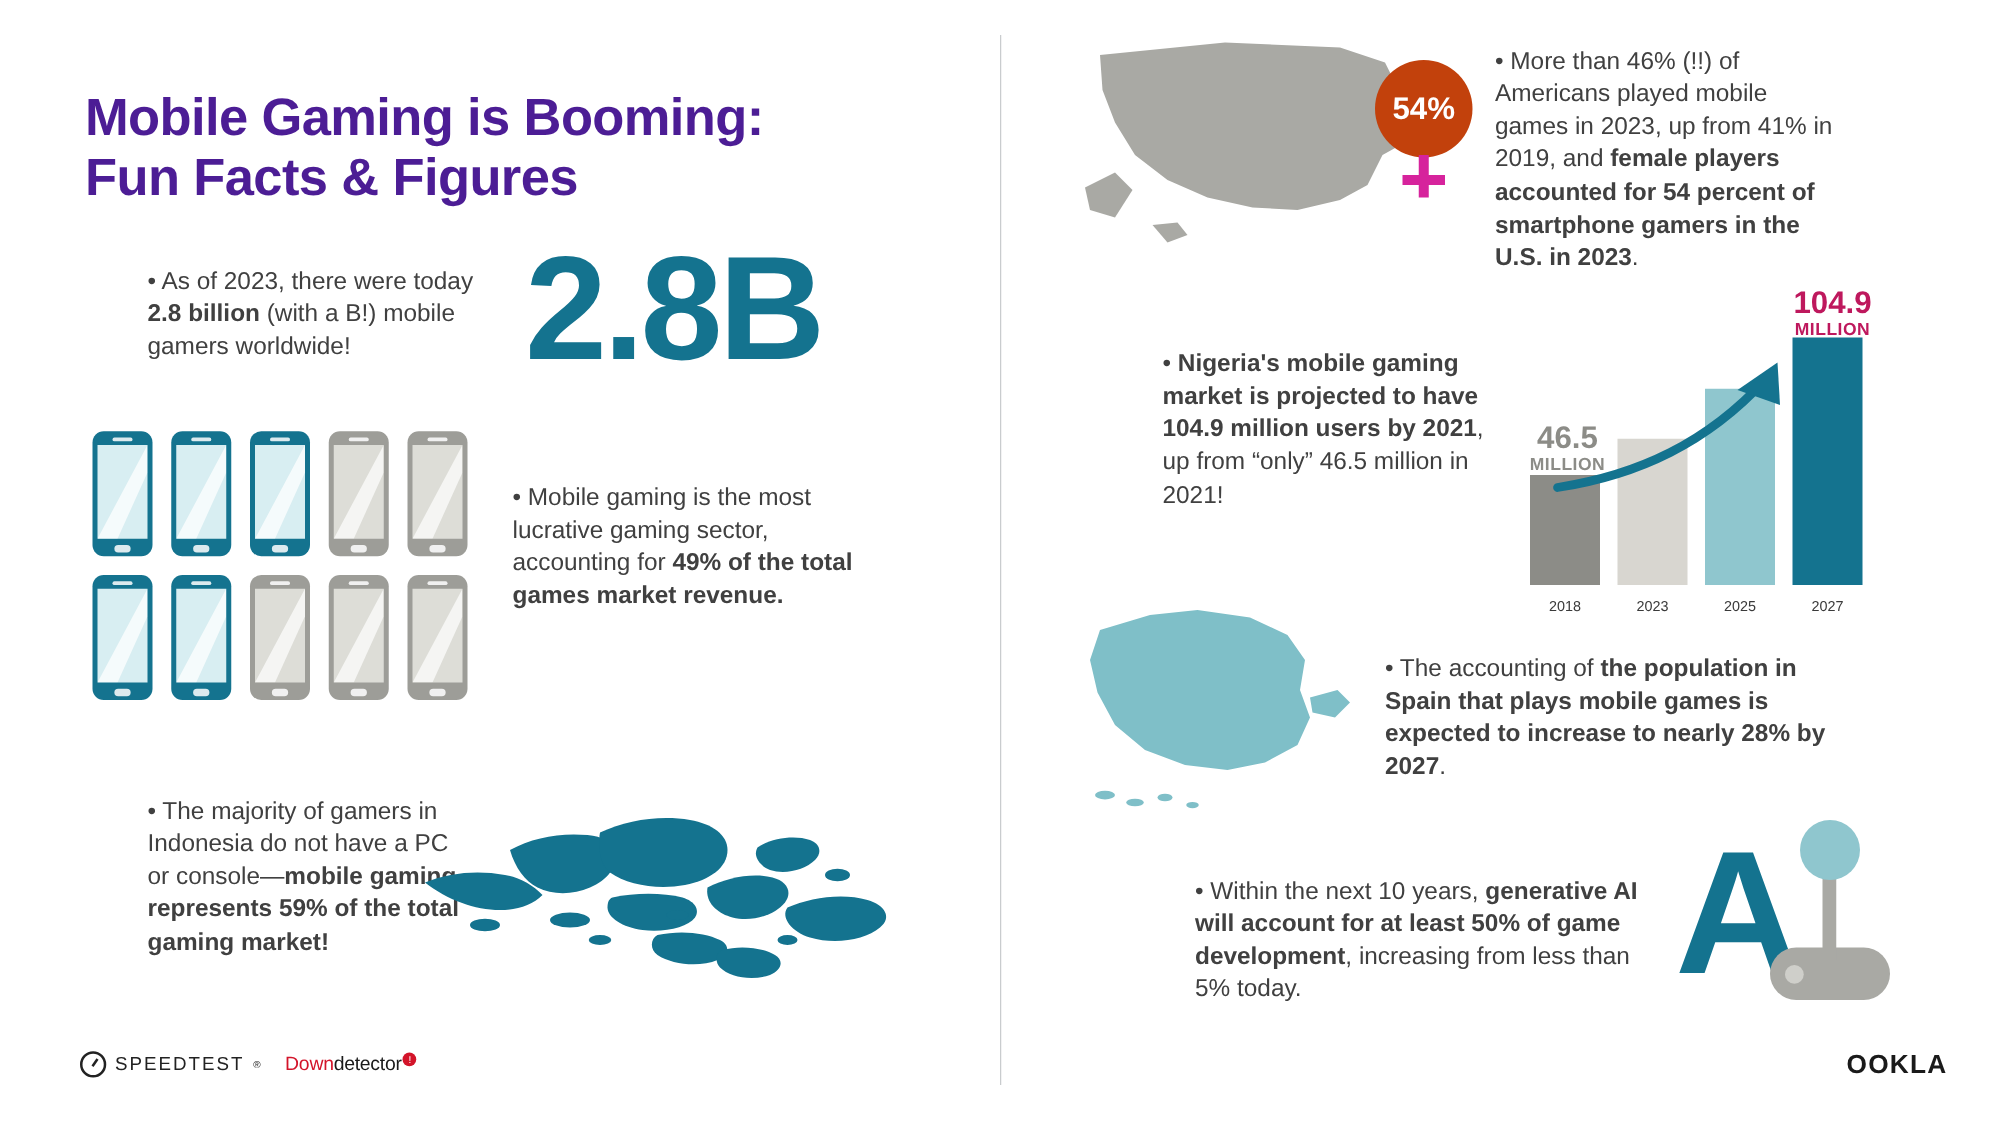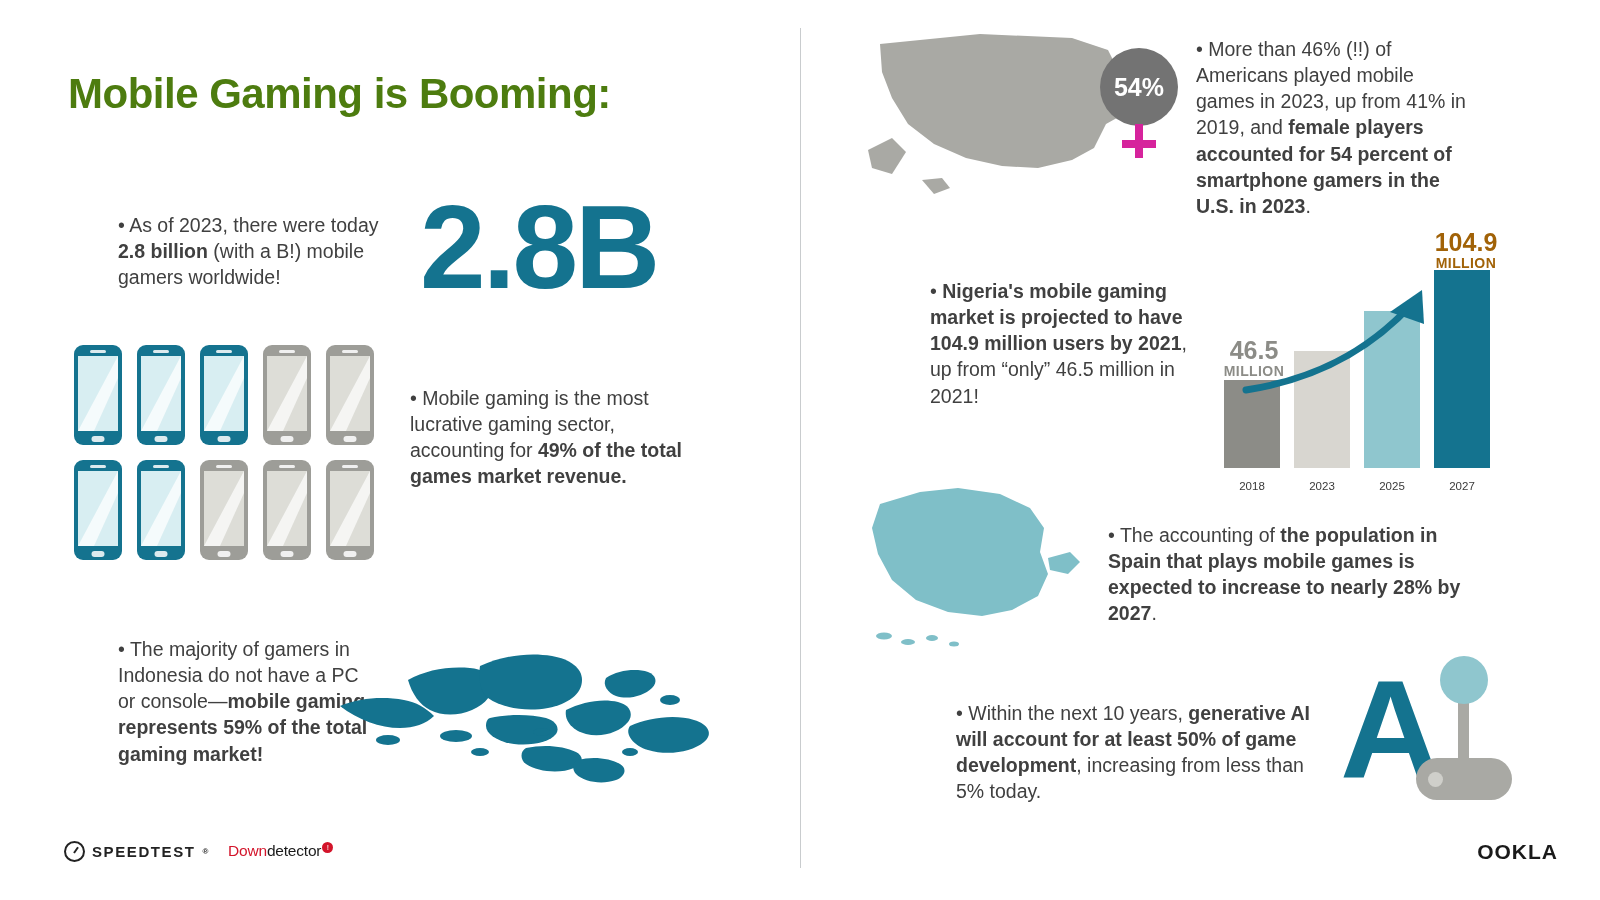--- a/index.html
+++ b/index.html
@@ -15,21 +15,21 @@
 
   
   .divider{
     position:absolute;left:800px;top:28px;width:1px;height:840px;
     background:#c9ccce;
   }
 
   
   .title{
     position:absolute;left:68px;top:42px;width:680px;
-    font-size:42px;line-height:1.14;font-weight:bold;color:#4d7c0f;
+    font-size:42px;line-height:1.14;font-weight:bold;color:#4c1d95;
     letter-spacing:-0.5px;
   }
   .title .l2{display:block;}
 
   .bignum{
     position:absolute;left:420px;top:188px;
     font-size:118px;line-height:1;font-weight:bold;
     color:#14738f;letter-spacing:-3px;
   }
 
@@ -66,59 +66,59 @@
   .phone.gray .screen{background:#ddddd7;}
   .shine{
     position:absolute;left:0;top:0;width:100%;height:100%;
   }
 
   
   #indonesia-map{position:absolute;left:330px;top:640px;width:390px;height:165px;}
 
   
   .footer-left{position:absolute;left:30px;bottom:38px;display:flex;align-items:center;gap:18px;}
-  .speedtest{display:flex;align-items:center;gap:7px;font-size:15px;font-weight:bold;letter-spacing:1.6px;color:#222;padding-left:34px;}
+  .speedtest{display:flex;align-items:center;gap:7px;font-size:15px;font-weight:normal;letter-spacing:1.6px;color:#222;padding-left:34px;}
   .speedtest .dial{width:17px;height:17px;border-radius:50%;border:2px solid #222;position:relative;}
   .speedtest .dial:after{content:"";position:absolute;left:7px;top:3px;width:2px;height:7px;background:#222;transform:rotate(35deg);transform-origin:bottom;}
   .speedtest sup{font-size:8px;vertical-align:super;}
   .downdetector{font-size:15.5px;font-weight:normal;letter-spacing:-.2px;}
   .downdetector .dd1{color:#d3142a;}
   .downdetector .dd2{color:#1a1a1a;}
   .dd-badge{display:inline-block;width:11px;height:11px;border-radius:50%;background:#d3142a;color:#fff;font-size:8px;line-height:11px;text-align:center;vertical-align:super;margin-left:1px;}
 
   .footer-right{position:absolute;right:42px;bottom:36px;font-size:21px;font-weight:bold;letter-spacing:1px;color:#1a1a1a;}
 
   
   #us-map{position:absolute;left:862px;top:28px;width:300px;height:185px;}
   .female-badge{
     position:absolute;left:1100px;top:48px;width:78px;height:110px;
   }
   .female-circle{
     position:absolute;left:0;top:0;width:78px;height:78px;border-radius:50%;
-    background:#737373;color:#fff;font-size:25px;font-weight:bold;
+    background:#c2410c;color:#fff;font-size:25px;font-weight:bold;
     display:flex;align-items:center;justify-content:center;
   }
   .female-stem{position:absolute;left:35px;top:76px;width:8px;height:34px;background:#d6239c;}
   .female-cross{position:absolute;left:22px;top:92px;width:34px;height:8px;background:#d6239c;}
 
   #fact-us{left:1196px;top:36px;width:278px;}
   #fact-nigeria{left:930px;top:278px;width:262px;}
   #fact-spain{left:1108px;top:522px;width:372px;}
   #fact-ai{left:956px;top:700px;width:370px;}
 
   
   .chart{position:absolute;left:1216px;top:238px;width:290px;height:256px;}
   .chart .plot{position:absolute;left:0;bottom:26px;width:290px;height:200px;}
   .bar{position:absolute;bottom:0;width:56px;}
   .bar .rect{position:absolute;bottom:0;width:56px;}
   .barlabel{
     position:absolute;bottom:-24px;width:56px;text-align:center;
     font-size:11.5px;color:#3a3a3a;
   }
-  .valtag{position:absolute;text-align:center;font-weight:bold;color:#a16207;line-height:1.02;}
+  .valtag{position:absolute;text-align:center;font-weight:bold;color:#be185d;line-height:1.02;}
   .valtag .big{font-size:25px;display:block;}
   .valtag .small{font-size:14px;display:block;letter-spacing:.4px;}
   .valtag.gray{color:#8c8c87;text-align:center;}
   .arrow-svg{position:absolute;left:0;top:0;width:290px;height:200px;pointer-events:none;}
 
   
   #spain-map{position:absolute;left:862px;top:470px;width:230px;height:200px;}
 
   
   .ai-graphic{position:absolute;left:1340px;top:650px;width:170px;height:170px;}
@@ -130,20 +130,21 @@
 </style>
 </head>
 <body>
 
 <div class="page">
 
   <div class="divider"></div>
 
   <h1 class="title">
     <span>Mobile Gaming is Booming:</span>
+    <span class="l2">Fun Facts &amp; Figures</span>
   </h1>
 
   <div class="bignum">2.8B</div>
 
   <div class="fact" id="fact-worldwide">
     <span class="bullet">•</span><span> As of 2023, there were today </span><b>2.8 billion</b><span> (with a B!) mobile gamers worldwide!</span>
   </div>
 
   <div class="fact" id="fact-lucrative">
     <span class="bullet">•</span><span> Mobile gaming is the most lucrative gaming sector, accounting for </span><b>49% of the total games market revenue.</b>

